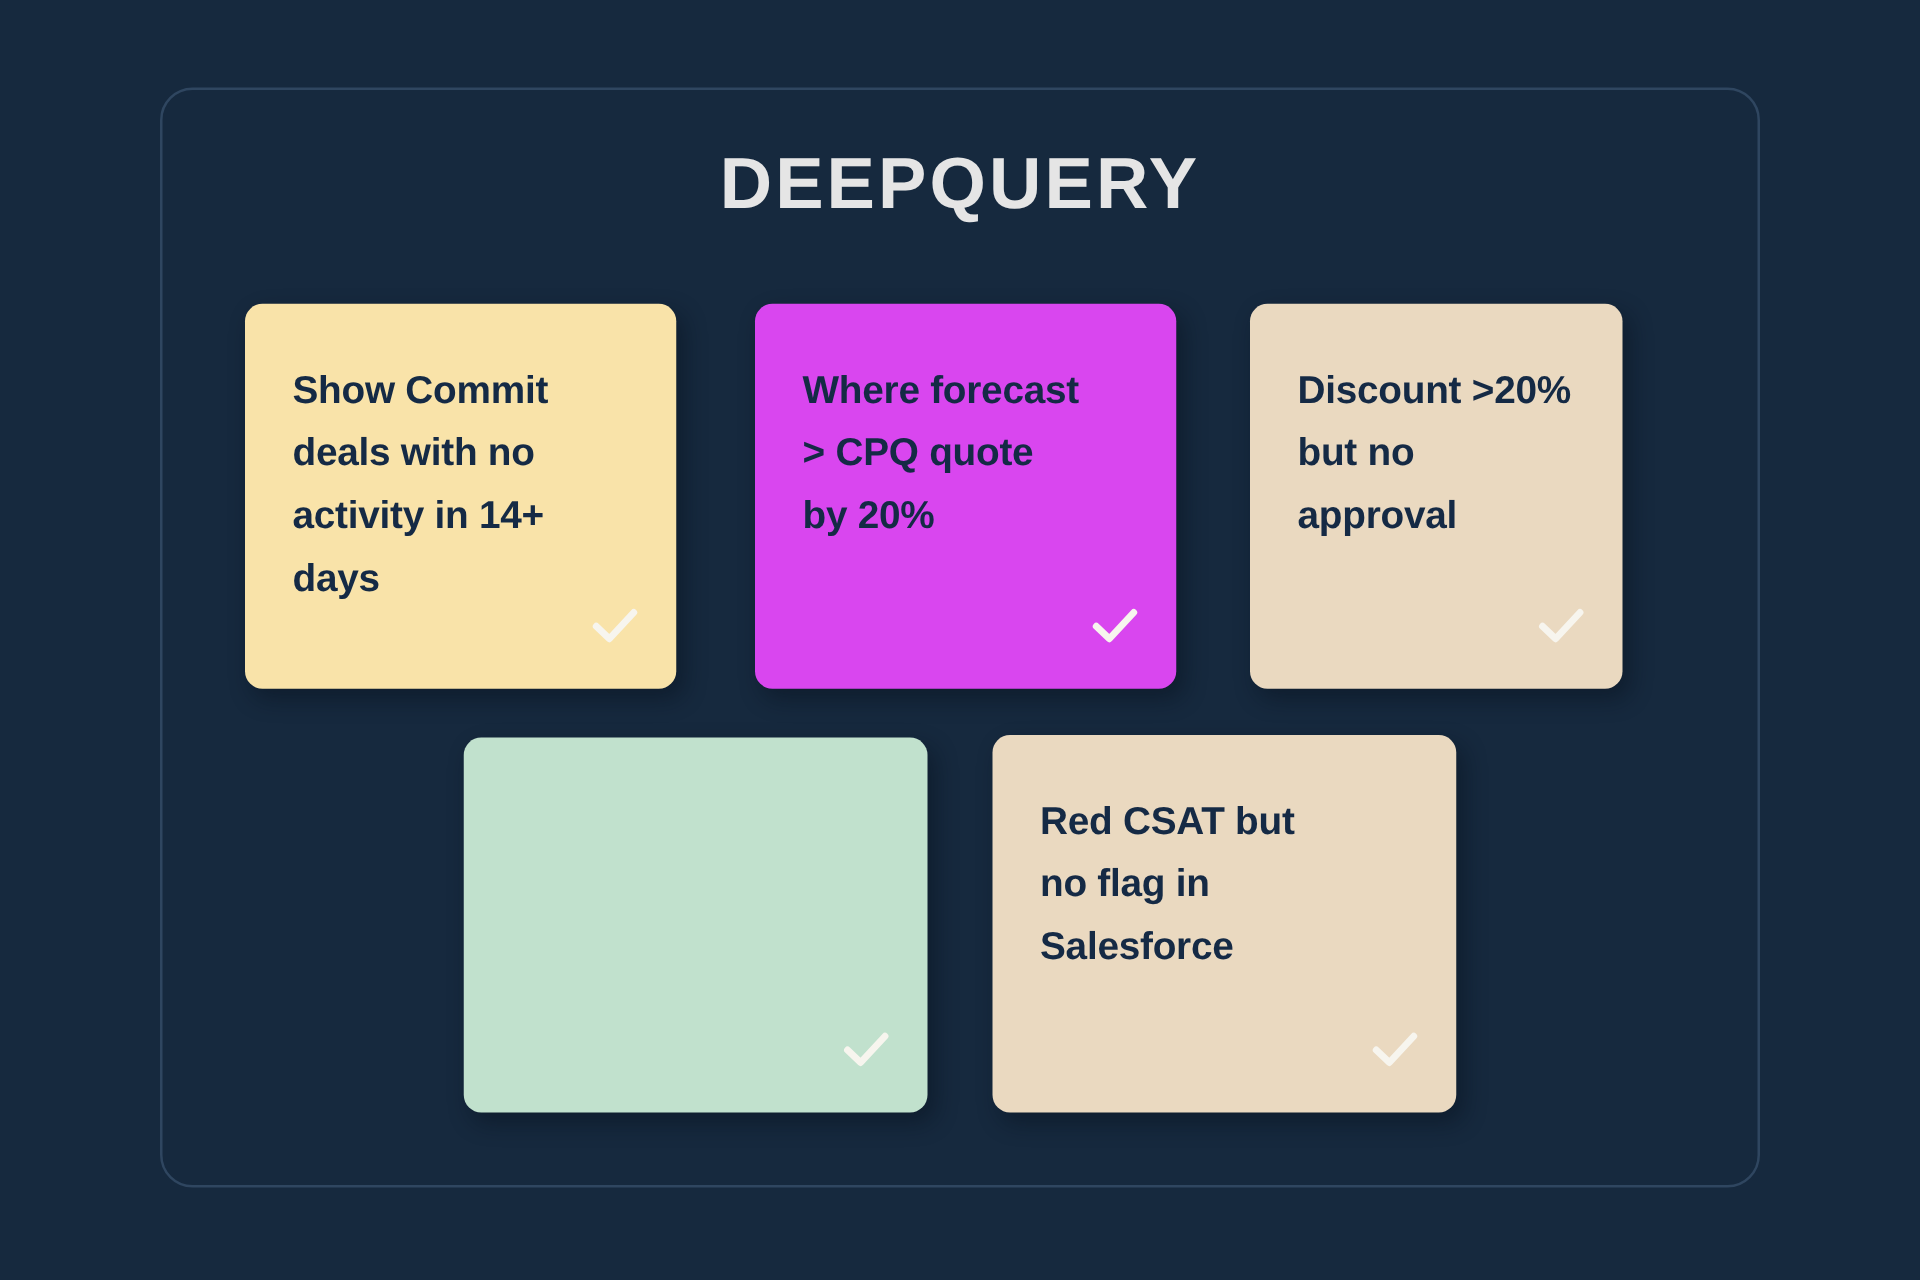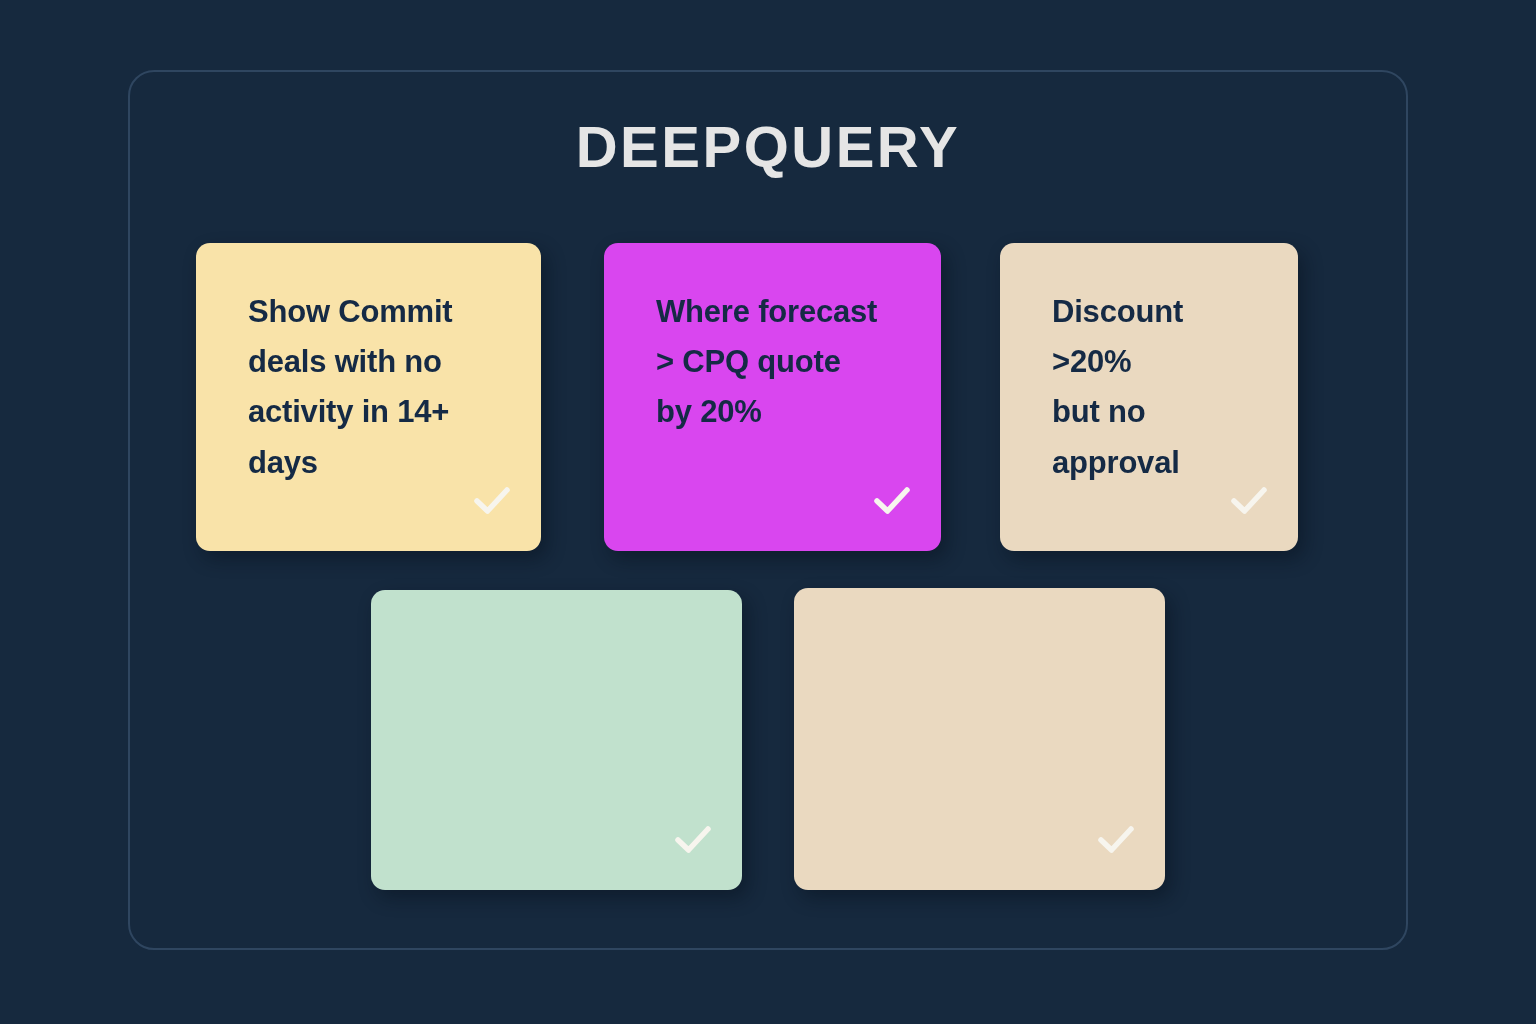--- a/index.html
+++ b/index.html
@@ -44,21 +44,21 @@
 
   
   .card {
     position: absolute;
     border-radius: 14px;
     box-sizing: border-box;
     box-shadow: 6px 8px 18px rgba(6, 15, 26, 0.45);
   }
   .card-text {
     position: absolute;
-    left: 52px;
+    left: 38px;
     top: 44px;
     right: 34px;
     font-size: 31px;
     line-height: 1.62;
     font-weight: bold;
     color: #152a45;
     font-family: "Liberation Sans", sans-serif;
     white-space: pre-line;
     letter-spacing: -0.2px;
   }
@@ -124,18 +124,21 @@
 
 <div class="card" id="card-3" style="background: rgb(193, 225, 205);">
   <span class="check-icon">
     <svg viewBox="0 0 46 46" xmlns="http://www.w3.org/2000/svg" aria-hidden="true">
       <path d="M8 24 L18.5 34 L38 13" fill="none" stroke="#f7f5ee" stroke-width="5.5" stroke-linecap="round" stroke-linejoin="round"></path>
     </svg>
   </span>
 </div>
 
 <div class="card" id="card-4" style="background: rgb(234, 217, 192);">
+  <div class="card-text" style="color: rgb(21, 42, 69);">Red CSAT but
+no flag in
+Salesforce</div>
   <span class="check-icon">
     <svg viewBox="0 0 46 46" xmlns="http://www.w3.org/2000/svg" aria-hidden="true">
       <path d="M8 24 L18.5 34 L38 13" fill="none" stroke="#f7f5ee" stroke-width="5.5" stroke-linecap="round" stroke-linejoin="round"></path>
     </svg>
   </span>
 </div>
 
 </body></html>

